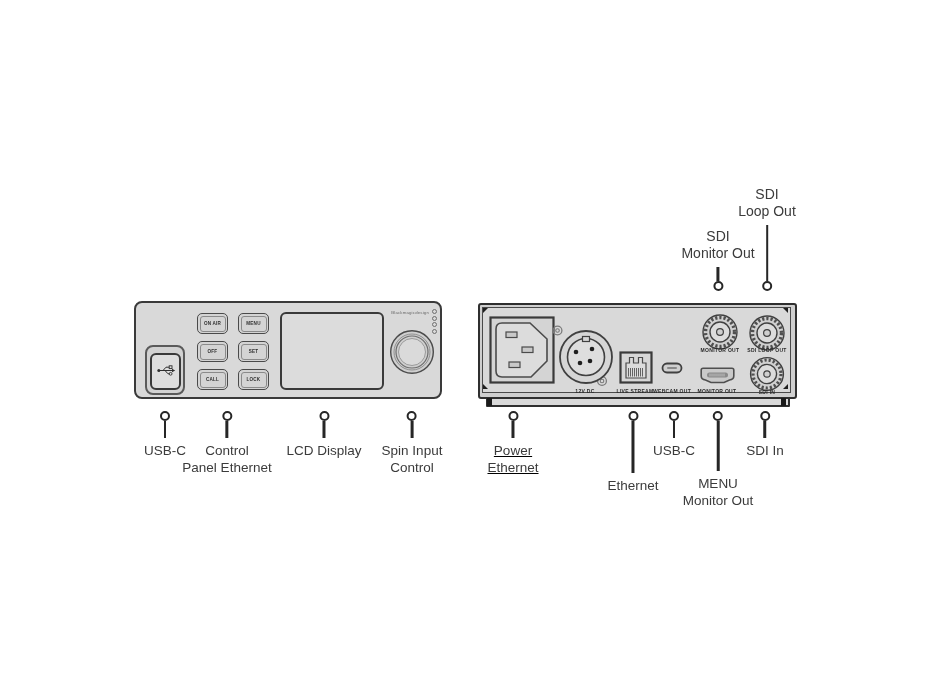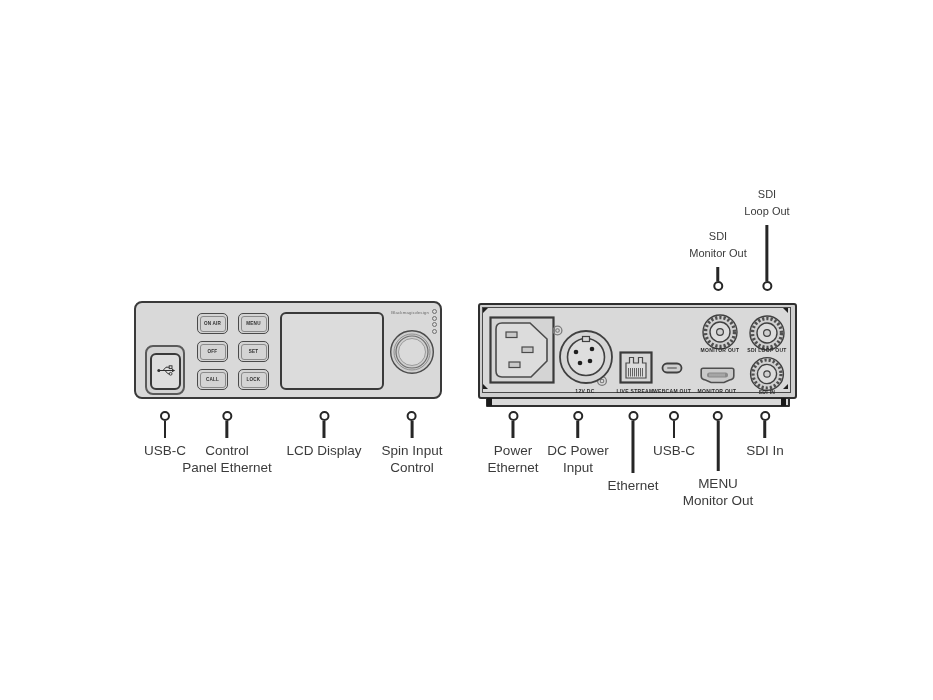--- a/index.html
+++ b/index.html
@@ -76,21 +76,21 @@
     width:6px; height:6px; background:#ffffff;
     border:2.6px solid #262626; border-radius:50%;
     flex:0 0 auto;
   }
   .co-line { width:2.6px; background:#262626; flex:0 0 auto; }
   .co-text {
     margin-top:4px; font-size:13.5px; line-height:17px; color:#3b3b3b;
     text-align:center; white-space:nowrap;
   }
   .co-text-top {
-    margin-bottom:5px; margin-top:0; font-size:11px; line-height:17px;
+    margin-bottom:5px; margin-top:0; font-size:14px; line-height:17px;
     color:#3b3b3b; text-align:center; white-space:nowrap;
   }
   .co-text div:empty, .co-text-top div:empty { display:none; }
 </style>
 </head>
 <body>
 
 <div id="stage">
 
   <div class="abs panel-front"></div>
@@ -291,37 +291,29 @@
 
   <div class="callout" style="left:412px; top:411px;">
     <span class="co-circle"></span>
     <span class="co-line" style="height:17px;"></span>
     <div class="co-text">
       <div>Spin Input</div>
       <div>Control</div>
     </div>
   </div>
 
-  <div class="callout" style="left:513px; top:411px;">
+  <div class="callout" style="left:513px; top:411px;text-decoration:underline;">
     <span class="co-circle"></span>
     <span class="co-line" style="height:17px;"></span>
     <div class="co-text">
       <div>Power</div>
       <div>Ethernet</div>
     </div>
   </div>
 
-  <div class="callout" style="left:578px; top:411px;">
-    <span class="co-circle"></span>
-    <span class="co-line" style="height:17px;"></span>
-    <div class="co-text">
-      <div>DC Power</div>
-      <div>Input</div>
-    </div>
-  </div>
 
   <div class="callout" style="left:633px; top:411px;">
     <span class="co-circle"></span>
     <span class="co-line" style="height:52px;"></span>
     <div class="co-text">
       <div>Ethernet</div>
 
     </div>
   </div>
 

